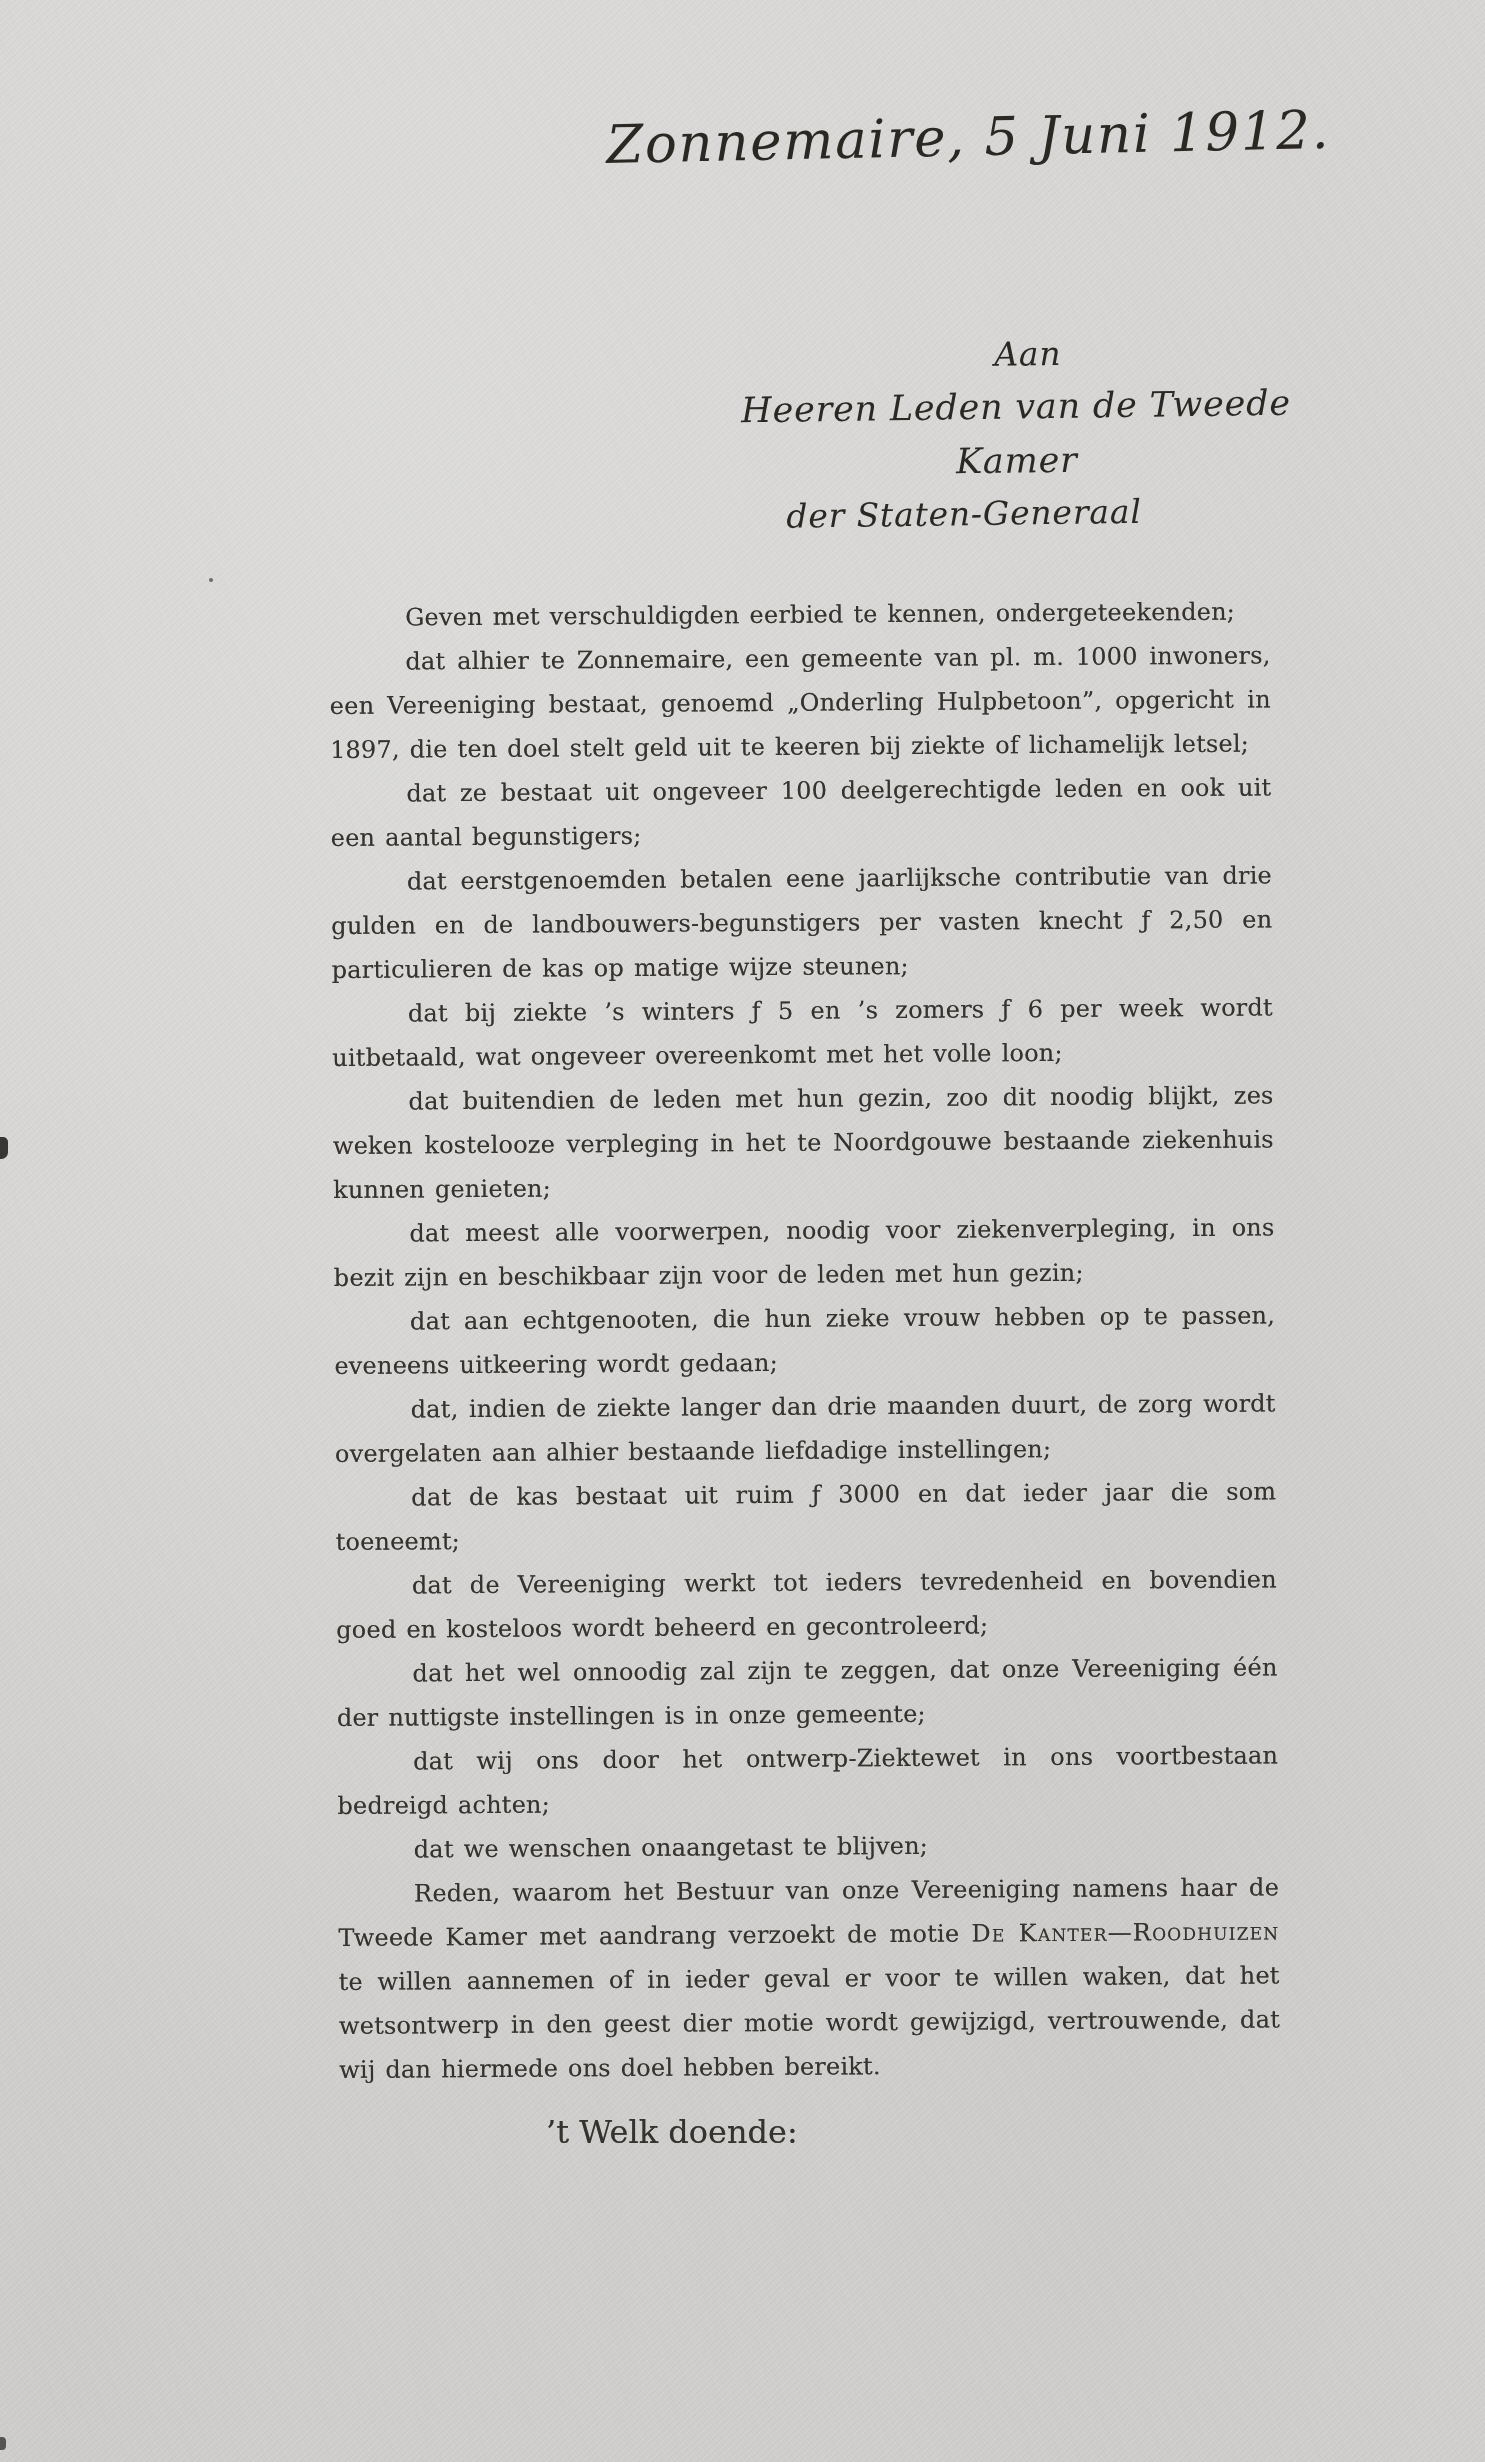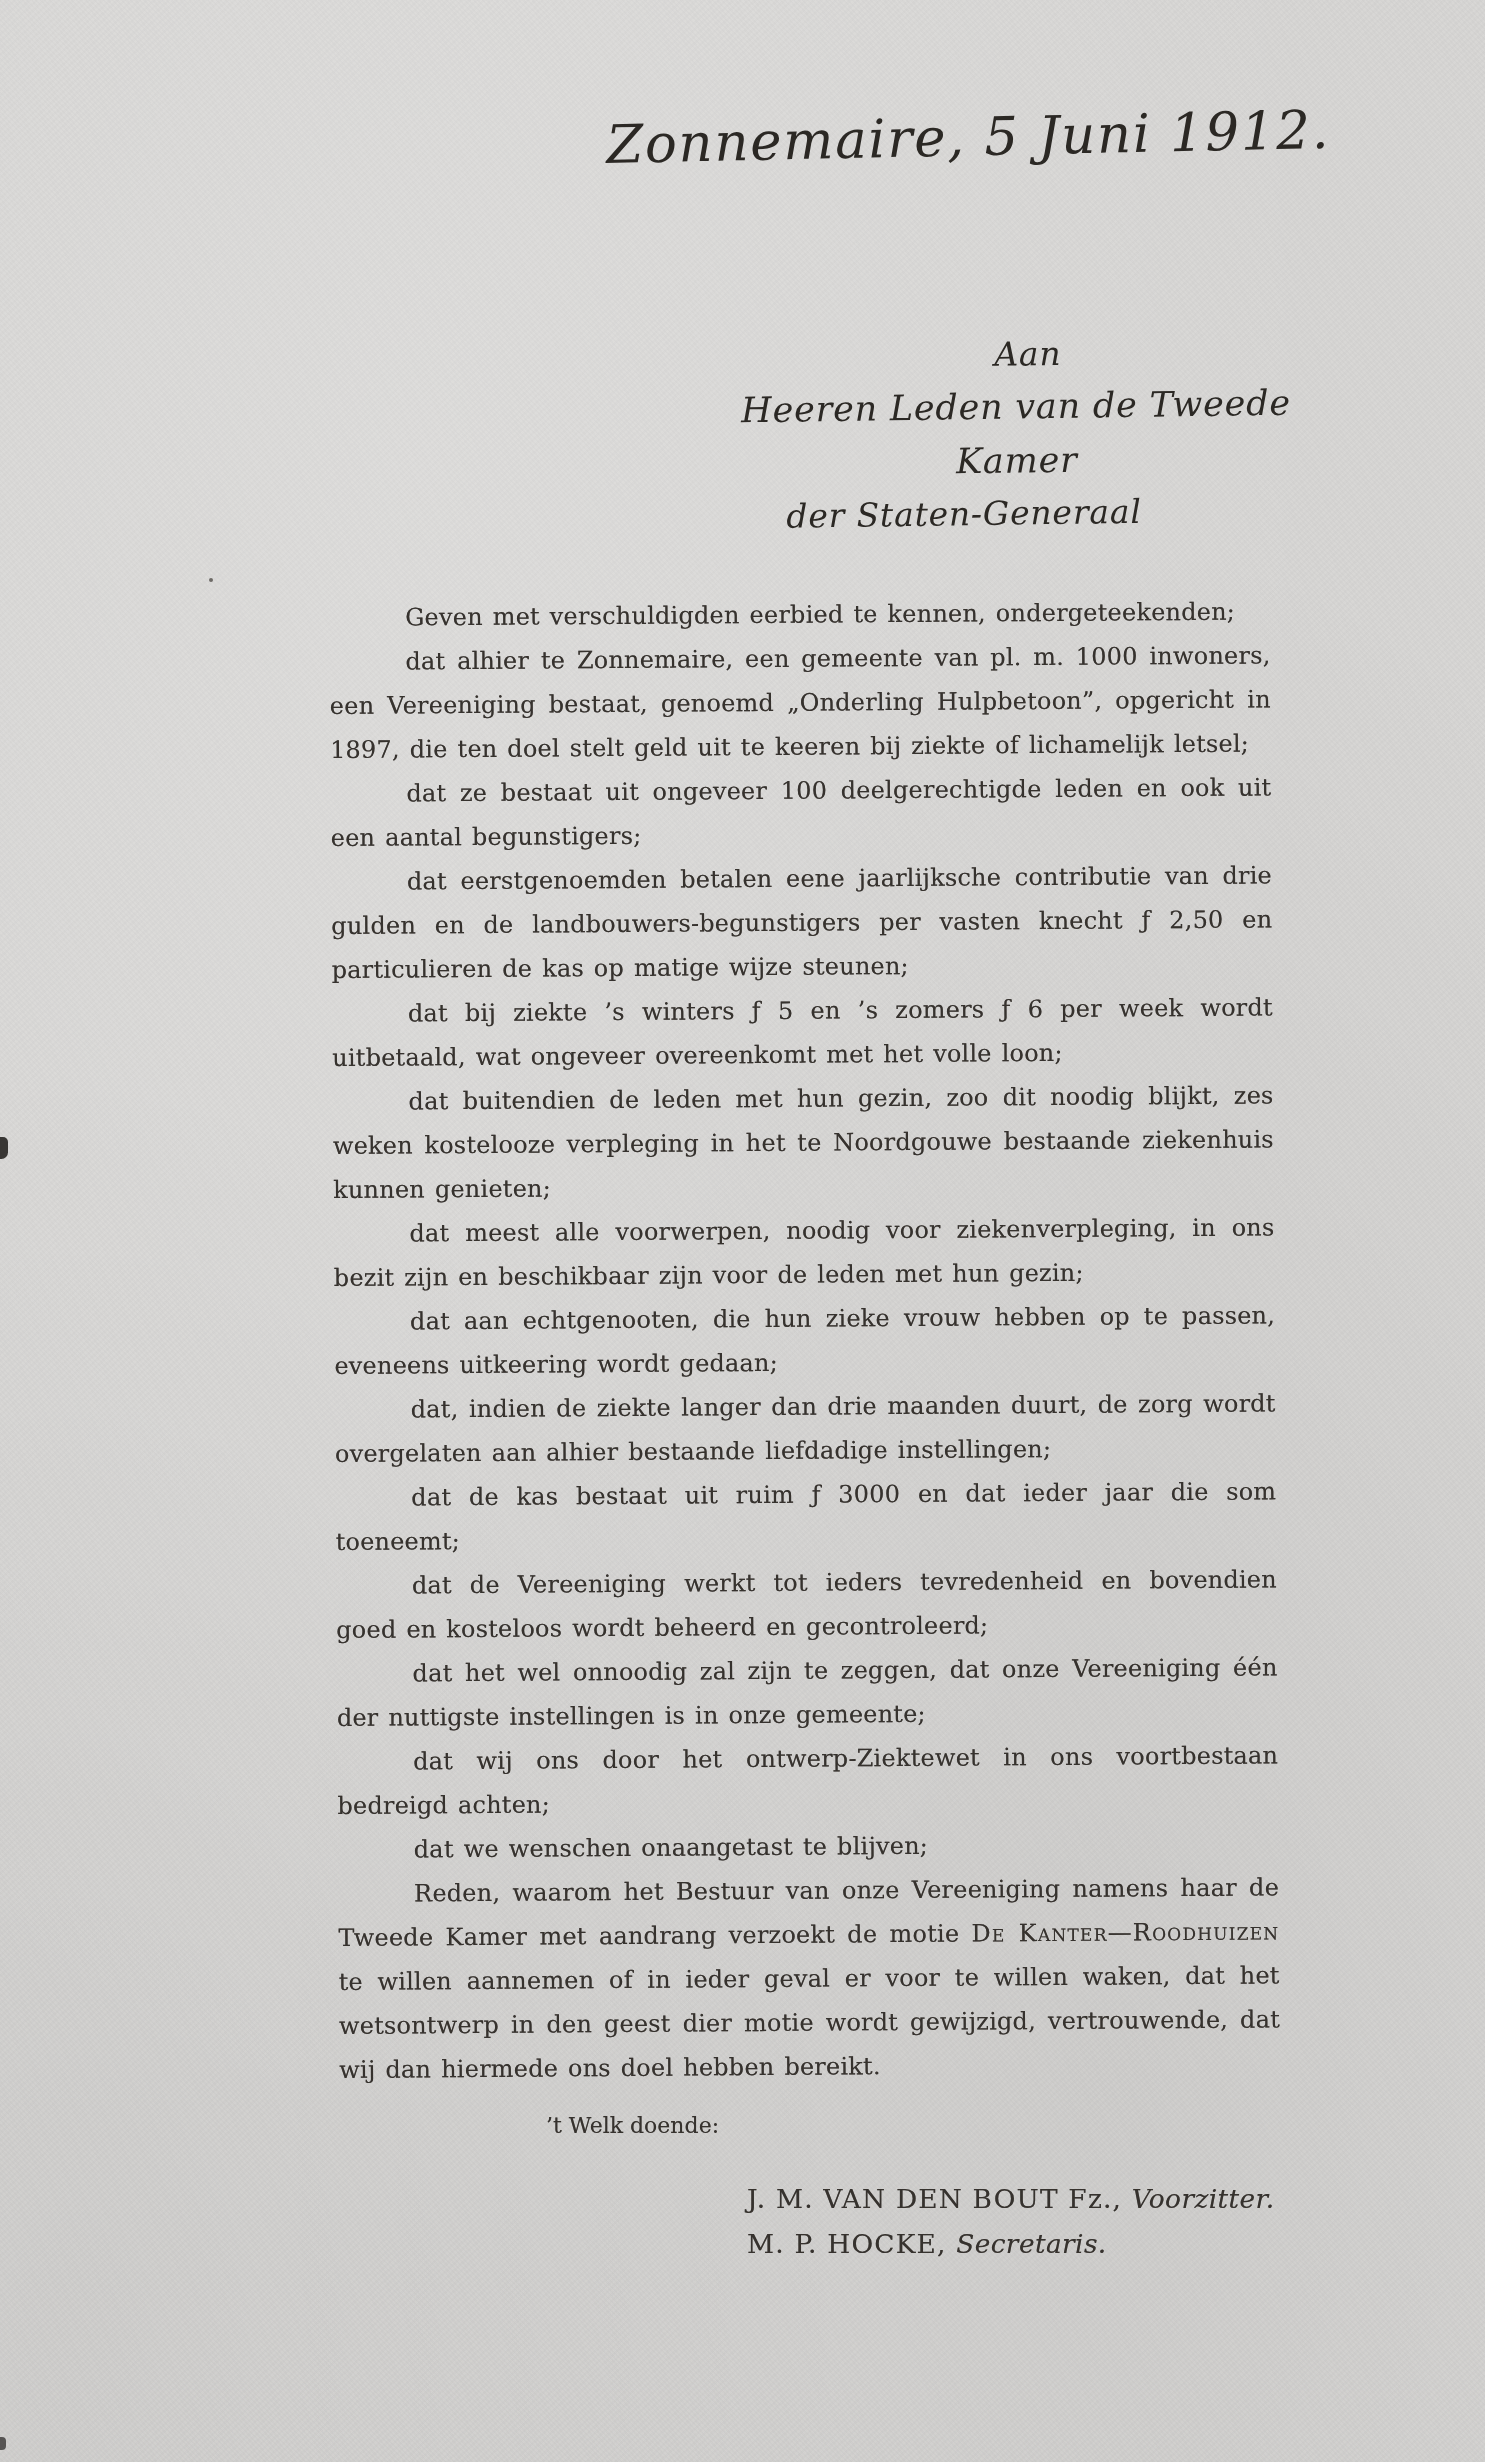--- a/index.html
+++ b/index.html
@@ -89,21 +89,21 @@
   }
   .smallcaps {
     font-variant: small-caps;
     letter-spacing: 1.2px;
   }
 
   .closing {
     position: absolute;
     left: 546px;
     top: 2113px;
-    font-size: 22px;
+    font-size: 32px;
     color: #36322e;
     white-space: nowrap;
     text-shadow: 0 0 0.5px rgba(54,50,46,0.5);
   }
 
   .signatures {
     position: absolute;
     left: 747px;
     top: 2176px;
     font-size: 26.4px;
@@ -177,27 +177,19 @@
       <p><span>dat de kas bestaat uit ruim ƒ 3000 en dat ieder jaar die som toeneemt;</span></p>
       <p><span>dat de Vereeniging werkt tot ieders tevredenheid en bovendien goed en kosteloos wordt beheerd en gecontroleerd;</span></p>
       <p><span>dat het wel onnoodig zal zijn te zeggen, dat onze Vereeniging één der nuttigste instellingen is in onze gemeente;</span></p>
       <p><span>dat wij ons door het ontwerp-Ziektewet in ons voortbestaan bedreigd achten;</span></p>
       <p><span>dat we wenschen onaangetast te blijven;</span></p>
       <p><span>Reden, waarom het Bestuur van onze Vereeniging namens haar de Tweede Kamer met aandrang verzoekt de motie </span><span class="smallcaps">De Kanter—Roodhuizen</span><span> te willen aannemen of in ieder geval er voor te willen waken, dat het wetsontwerp in den geest dier motie wordt gewijzigd, vertrouwende, dat wij dan hiermede ons doel hebben bereikt.</span></p>
     </div>
 
   <div class="closing">’t Welk doende:</div>
 
-  <div class="signatures">
-    <div>
-      <span class="sig-name">J. M. VAN DEN BOUT Fz., </span><span class="sig-title">Voorzitter.</span>
-    </div>
-    <div>
-      <span class="sig-name">M. P. HOCKE, </span><span class="sig-title">Secretaris.</span>
-    </div>
-  </div>
 
   <div class="stray-dot"></div>
   <div class="edge-mark"></div>
   <div class="edge-mark-2"></div>
 
 </div>
 
 
 </body></html>

